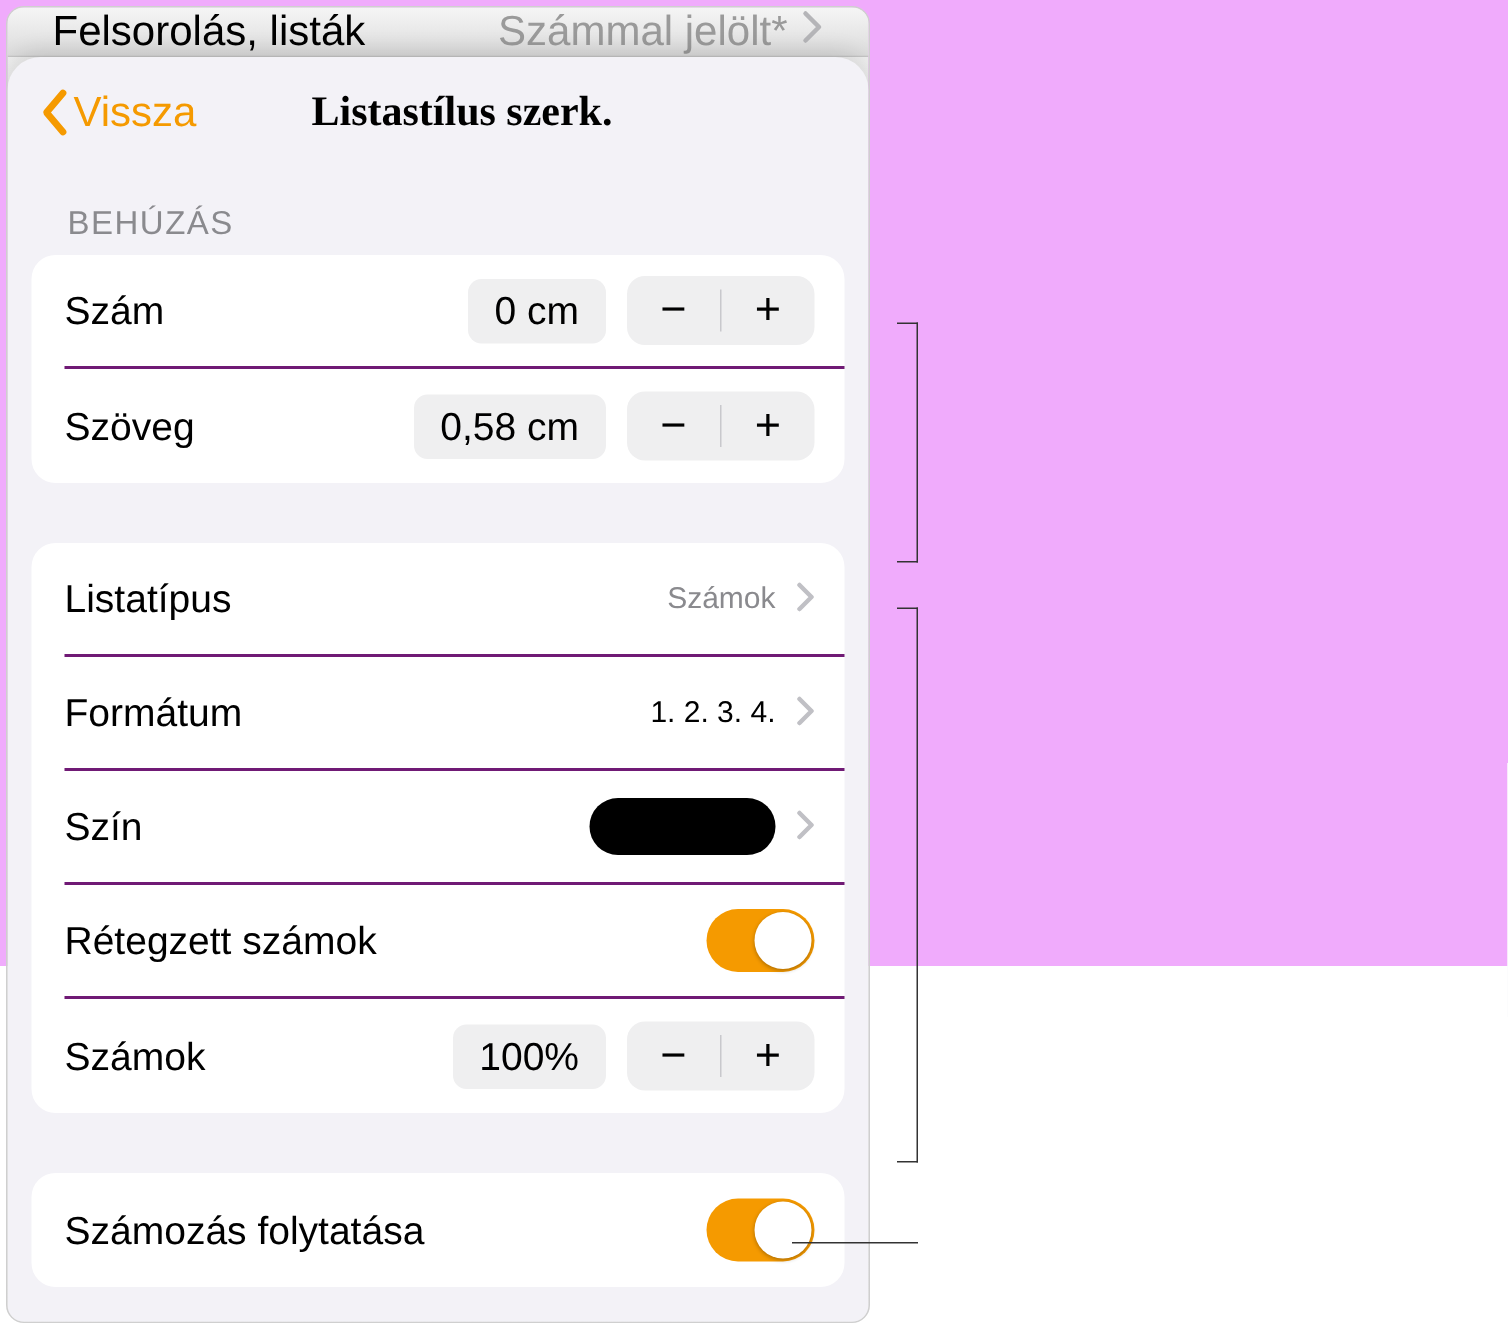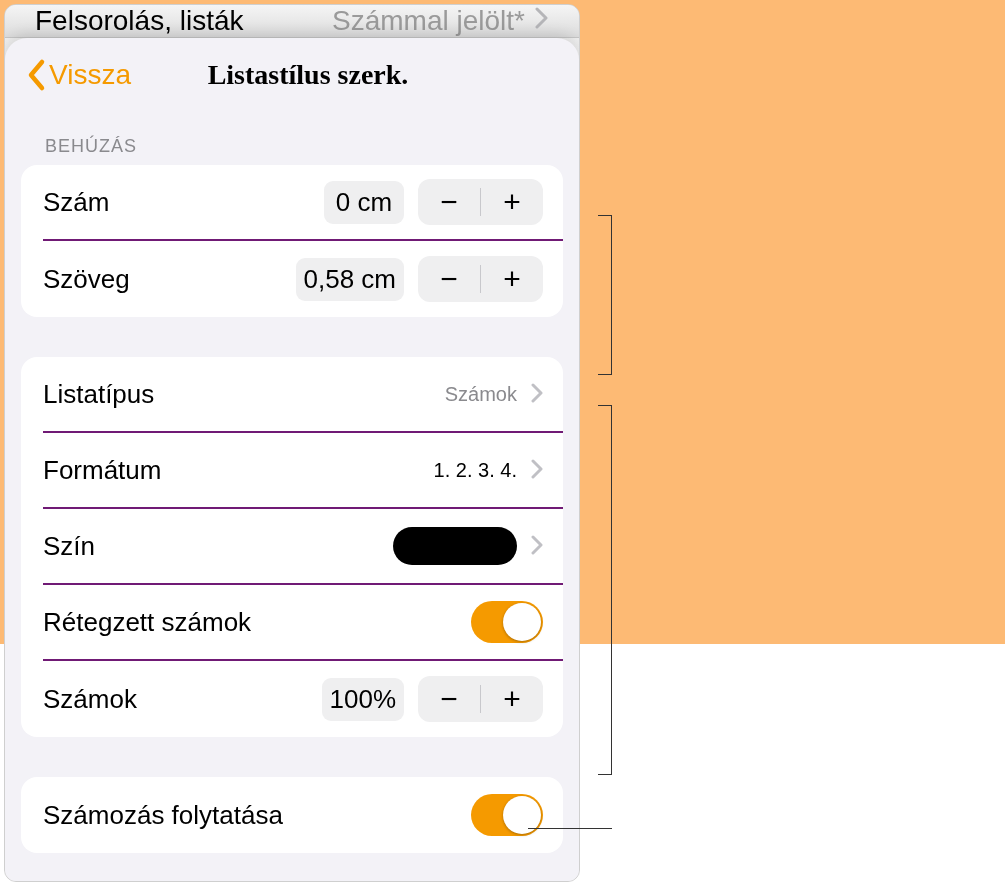--- a/index.html
+++ b/index.html
@@ -1,21 +1,21 @@
 <!DOCTYPE html>
 <html><head>
 <meta charset="utf-8">
 <style>
   * { box-sizing: border-box; margin:0; padding:0; }
   html, body { width:1005px; height:894px; background:#ffffff; font-family: -apple-system, "Helvetica Neue", Arial, sans-serif; }
   .stage {
     position:relative;
     width:1005px;
     height:644px;
-    background:#fdba74;
+    background:#f0abfc;
   }
   .phone-frame {
     position:absolute;
     left:4px;
     top:4px;
     width:576px;
     height:878px;
     background:linear-gradient(#f0f0f0,#e8e8e8);
     border-radius:12px;
     border:1px solid #cfcfcf;
@@ -81,21 +81,21 @@
     font-weight:600;
     margin-left:-70px; 
     font-family:Liberation Serif, serif;
   }
   .content {
     flex:1;
     overflow:hidden;
     padding:10px 16px 30px 16px;
   }
   .section-header {
-    font-size:18px;
+    font-size:22px;
     letter-spacing:1px;
     color:#8a8a8e;
     padding:22px 24px 8px 24px;
     text-transform:uppercase;
   }
   .card {
     background:#fff;
     border-radius:16px;
     padding:0 0 0 22px;
     margin-bottom:40px;
@@ -107,21 +107,21 @@
     padding-right:20px;
     border-bottom:2px solid #701a75;
     font-size:26px;
     color:#000;
   }
   .row:last-child { border-bottom:none; }
   .row .label { flex:1; }
   .row .valuebox {
     background:#efeff0;
     border-radius:9px;
-    padding:6px 8px;
+    padding:6px 18px;
     font-size:26px;
     color:#000;
     margin-right:14px;
     min-width:80px;
     text-align:center;
   }
   .stepper {
     display:flex;
     align-items:center;
     background:#efeff0;

